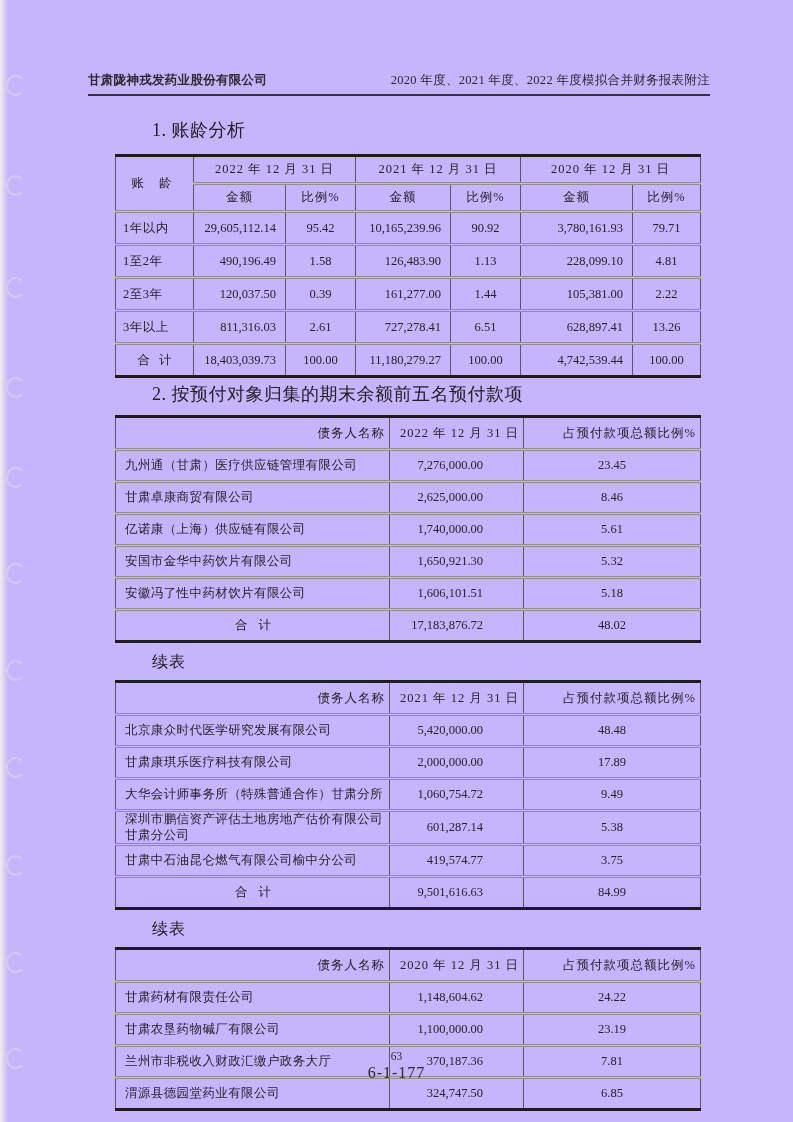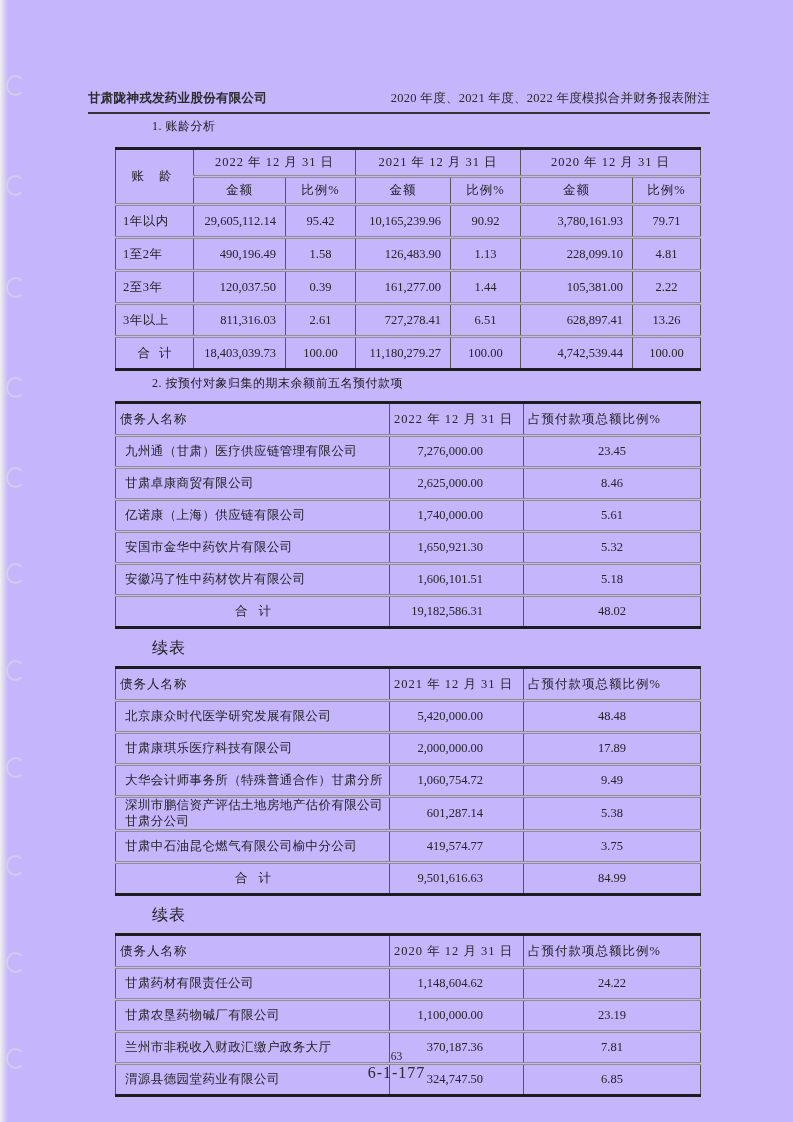--- a/index.html
+++ b/index.html
@@ -23,25 +23,25 @@
     border-right-color:transparent;opacity:.55;
   }
   
   .header{
     position:absolute;left:88px;top:72px;width:622px;
     display:flex;justify-content:space-between;align-items:flex-end;
     font-size:12.5px;letter-spacing:.3px;
     border-bottom:2.5px solid #343434;padding-bottom:5px;
   }
   .header .co{font-weight:bold;color:#2b2b2b;}
-  .header .rt{color:#2b2b2b;margin-top:18px;}
+  .header .rt{color:#2b2b2b;}
   
   .content{position:absolute;left:115px;top:112px;width:585px;}
   .sec-title{
-    margin:6px 0 12px 37px;font-size:12px;color:#222;
+    margin:6px 0 12px 37px;font-size:18px;color:#222;
     letter-spacing:.5px;
   }
   .sec-title.t2{margin-top:4px;margin-bottom:9px;}
   .cont-label{margin:9px 0 7px 37px;font-size:16px;color:#222;letter-spacing:1px;}
   
   table.t{
     width:585px;border-collapse:collapse;table-layout:fixed;
     font-size:12.5px;color:#252525;
     border-top:3px solid #1d1d1d;border-bottom:3px solid #1d1d1d;
   }
@@ -53,21 +53,21 @@
   tr.dsep th,tr.dsep td{border-top:3px double #8f8f8f;}
   
   .aging th{height:25px;text-align:center;letter-spacing:1px;}
   .aging td{height:30px;}
   .aging td.lab{text-align:left;padding-left:7px;letter-spacing:.5px;}
   .aging td.lab.ctr{text-align:center;letter-spacing:3px;}
   .aging td.amt{text-align:right;padding-right:9px;}
   .aging td.pct{text-align:center;}
   .aging th.corner{letter-spacing:6px;}
   
-  .prep th{height:30px;text-align:left;letter-spacing:1px;}
+  .prep th{height:30px;text-align:right;letter-spacing:1px;}
   .prep td{height:29px;line-height:1.25;}
   .prep td.name{text-align:left;padding-left:9px;letter-spacing:.4px;}
   .prep td.name.ctr{text-align:center;letter-spacing:4px;}
   .prep td.amt{text-align:right;padding-right:40px;}
   .prep td.pct{text-align:center;}
   
   .footer{
     position:absolute;left:0;top:1050px;width:793px;
     text-align:center;color:#2a2a2a;
   }
@@ -207,21 +207,21 @@
         <td class="amt">1,650,921.30</td>
         <td class="pct">5.32</td>
       </tr>
       <tr class="dsep">
         <td class="name">安徽冯了性中药材饮片有限公司</td>
         <td class="amt">1,606,101.51</td>
         <td class="pct">5.18</td>
       </tr>
       <tr class="dsep">
         <td class="name ctr">合  计</td>
-        <td class="amt">19,182,586.31</td>
+        <td class="amt">17,183,876.72</td>
         <td class="pct">48.02</td>
       </tr>
       </tbody>
     </table>
 
     <div class="cont-label">续表</div>
 
     <table class="t prep">
       <colgroup>
           <col style="width:274px">

